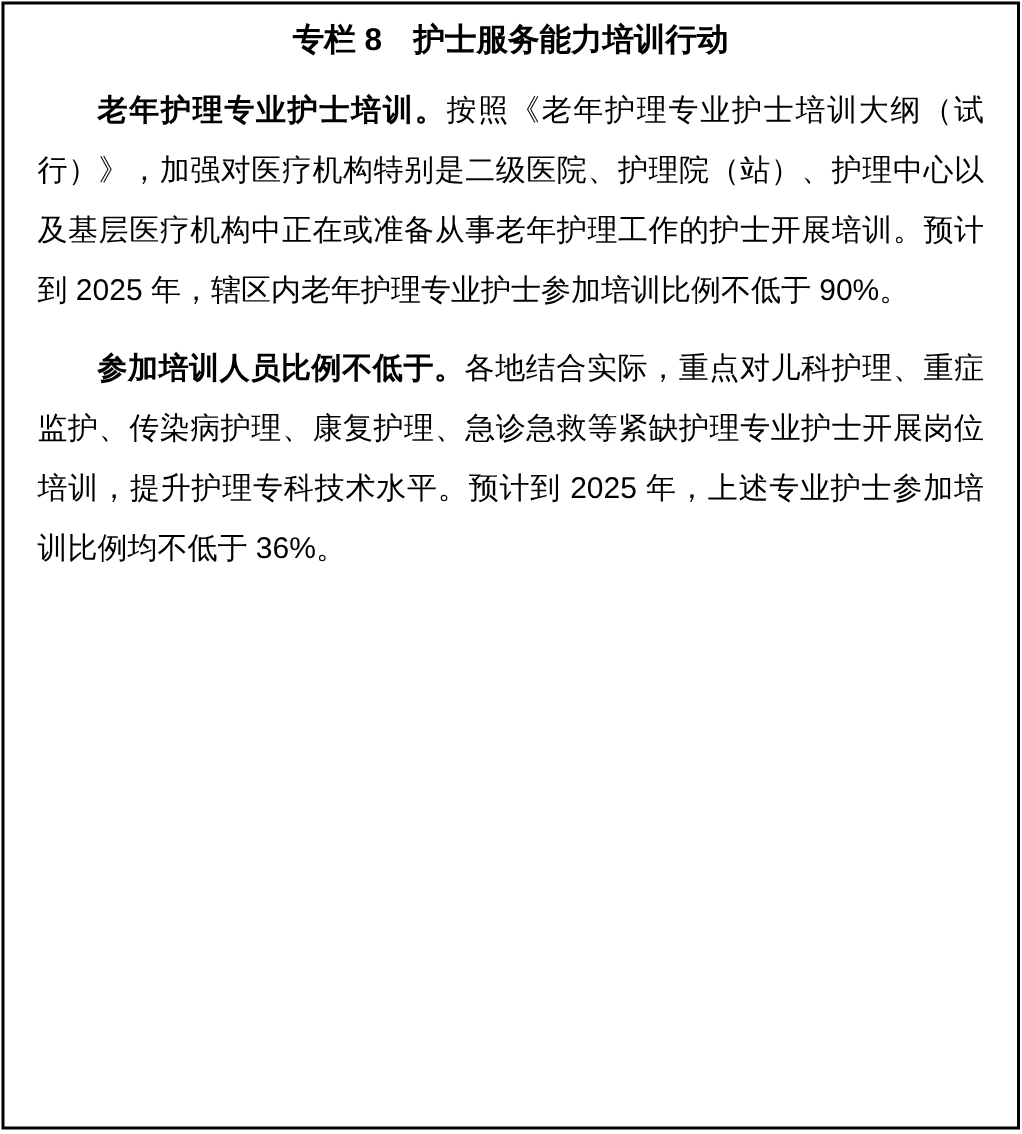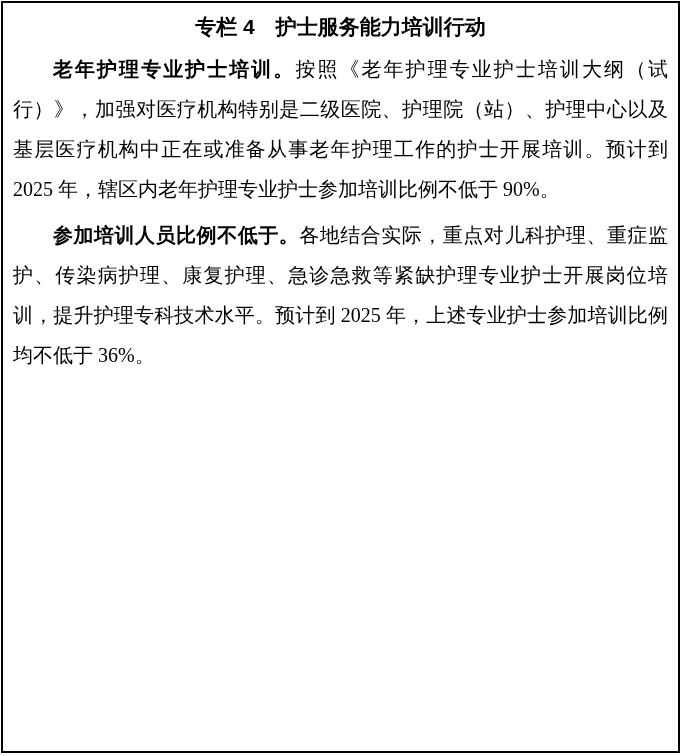--- a/index.html
+++ b/index.html
@@ -28,39 +28,39 @@
   .panel-title {
     font-family: "Liberation Sans", "DejaVu Sans", sans-serif;
     font-weight: bold;
     font-size: 21px;
     line-height: 30px;
     text-align: center;
     margin: 5px 0 7px 0;
     white-space: pre-wrap;
   }
   .para {
-    font-family: Liberation Serif, serif;
+    font-family: Liberation Sans, sans-serif;
     font-size: 20px;
     line-height: 40px;
     text-align: justify;
     text-indent: 2em;
-    margin: 0;
+    margin: 12px;
     padding: 0;
   }
   .para + .para {
     margin-top: 6px;
   }
   .para-lead {
     font-weight: bold;
   }
 </style>
 </head>
 <body>
 
 <div class="panel">
-  <div class="panel-title">专栏 4　护士服务能力培训行动</div>
+  <div class="panel-title">专栏 8　护士服务能力培训行动</div>
 
   <p class="para"><span class="para-lead">老年护理专业护士培训。</span><span>按照《老年护理专业护士培训大纲（试行）》，加强对医疗机构特别是二级医院、护理院（站）、护理中心以及基层医疗机构中正在或准备从事老年护理工作的护士开展培训。预计到 2025 年，辖区内老年护理专业护士参加培训比例不低于 90%。</span></p>
 
   <p class="para"><span class="para-lead">参加培训人员比例不低于。</span><span>各地结合实际，重点对儿科护理、重症监护、传染病护理、康复护理、急诊急救等紧缺护理专业护士开展岗位培训，提升护理专科技术水平。预计到 2025 年，上述专业护士参加培训比例均不低于 36%。</span></p>
 
 
 </div>
 
 </body></html>

